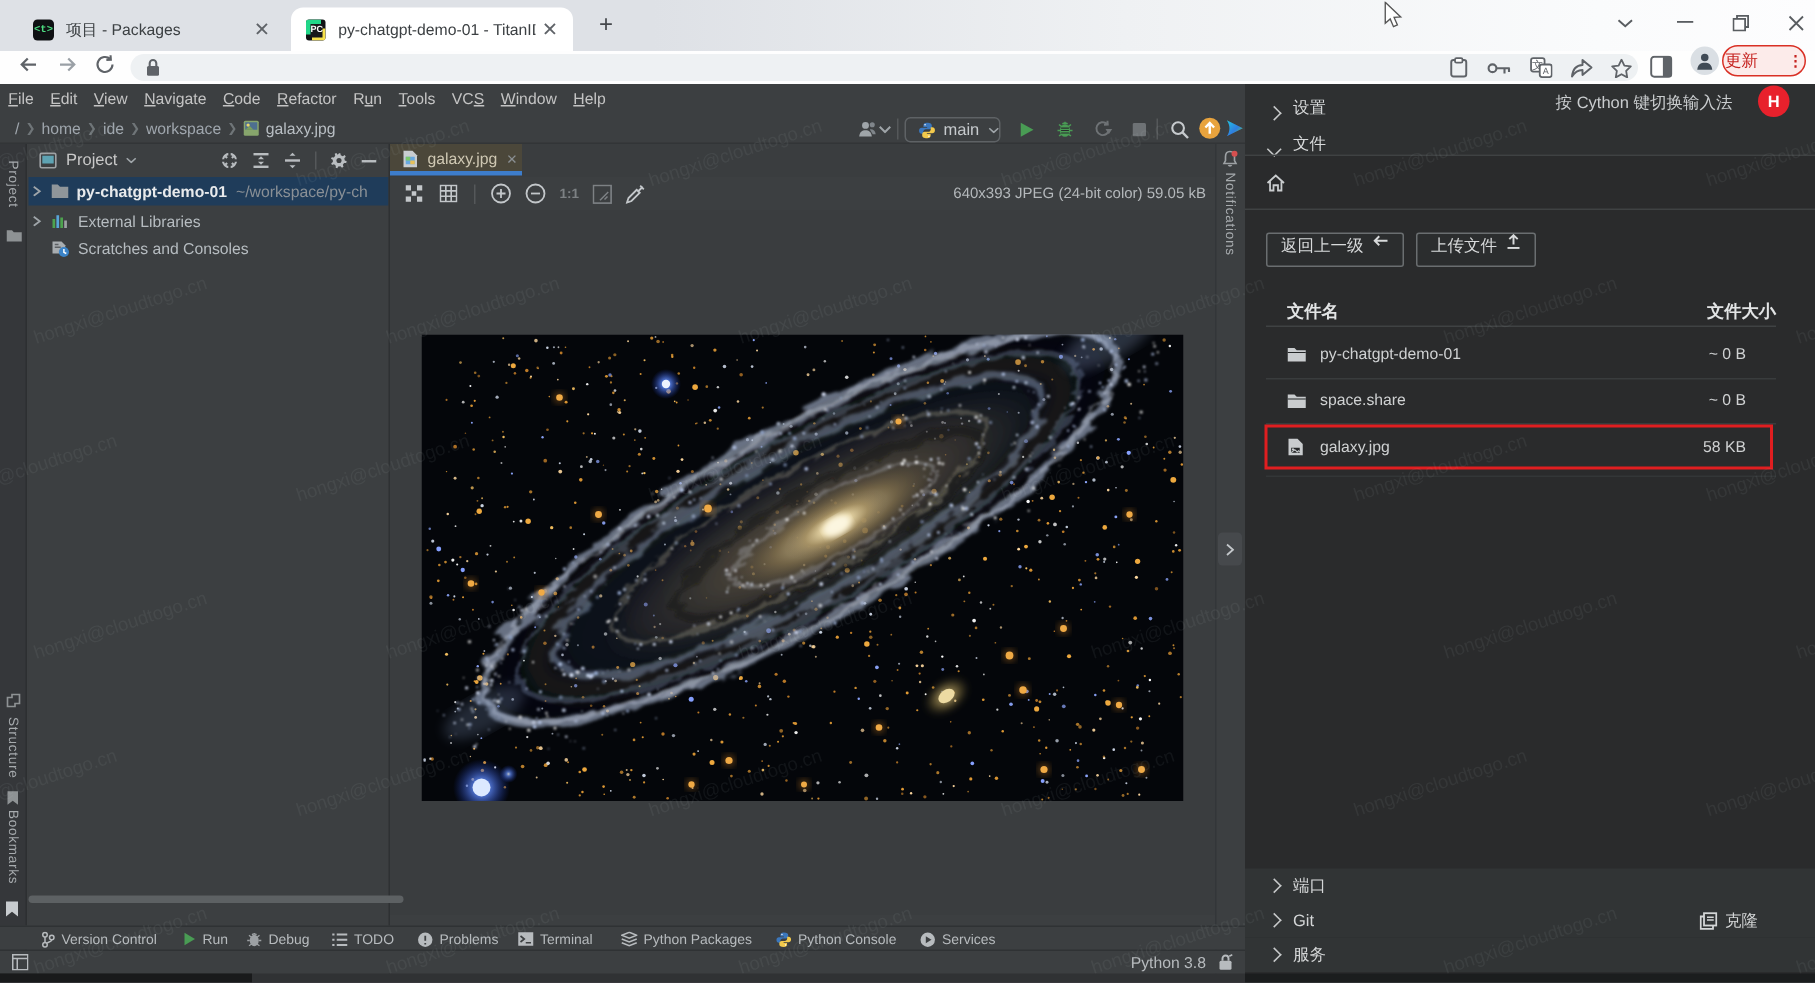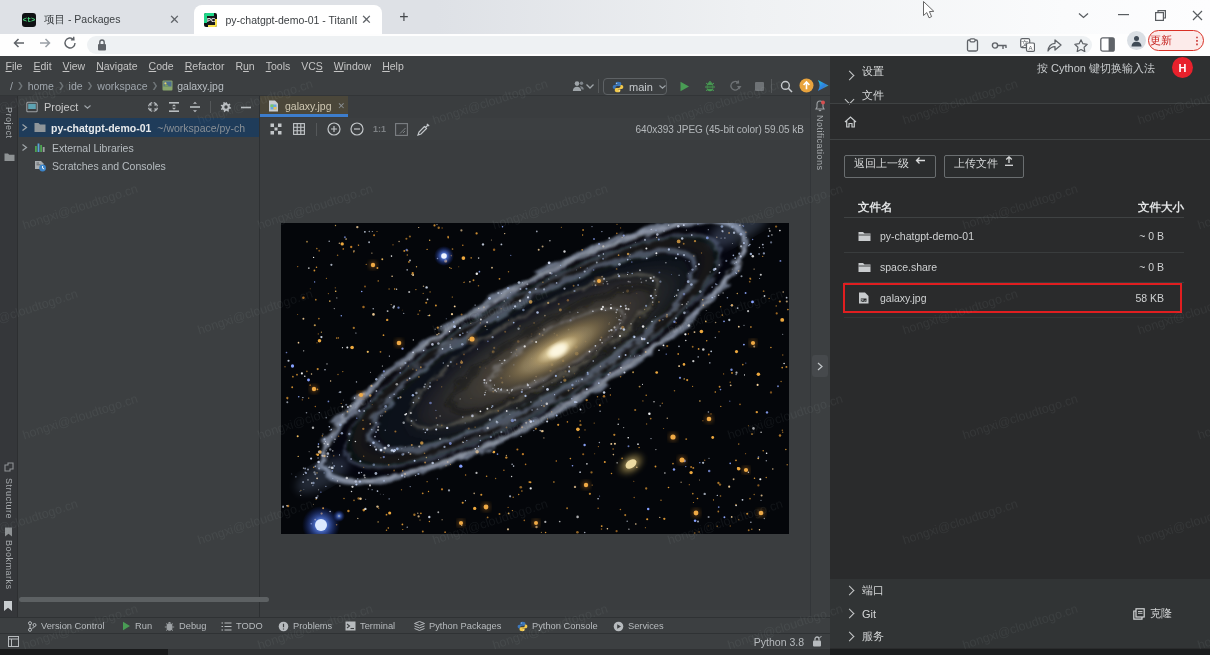--- a/index.html
+++ b/index.html
@@ -419,21 +419,21 @@
       <path d="M4 7 H10" stroke="#c3c7ca" stroke-width="1.2"></path>
     </svg>
 <span style="margin-left:9px;font-size:9px;color:#7d8184;font-weight:bold">1:1</span>
 <svg width="13" height="13" viewBox="0 0 13 13" style="margin-left:9px">
       <rect x="0.6" y="0.6" width="11.8" height="11.8" fill="none" stroke="#7d8184" stroke-width="1.1"></rect>
       <path d="M8 10 L10 8 M5 10.5 L10.5 5" stroke="#7d8184" stroke-width="1"></path>
     </svg>
 <svg width="13" height="13" viewBox="0 0 13 13" style="margin-left:9px">
       <path d="M11.5 1.5 L8 5 M9.8 0.8 L12.2 3.2 M7.5 3.5 L2 9 L1 12 L4 11 L9.5 5.5 Z" stroke="#c3c7ca" stroke-width="1.2" fill="none"></path>
     </svg>
-<span id="imginfo">640x393 JPEG (45-bit color) 59.05 kB</span>
+<span id="imginfo">640x393 JPEG (24-bit color) 59.05 kB</span>
 </div>
 <div class="abs" id="viewer"></div>
 <div class="abs" id="galaxy">
     <svg width="508" height="311" viewBox="0 0 508 311">
       <defs>
 <radialGradient id="coreg">
           <stop offset="0" stop-color="#fdf9e8"></stop>
           <stop offset="0.28" stop-color="#e8d6a4" stop-opacity="0.9"></stop>
           <stop offset="0.62" stop-color="#9c8556" stop-opacity="0.62"></stop>
           <stop offset="1" stop-color="#66553a" stop-opacity="0"></stop>

